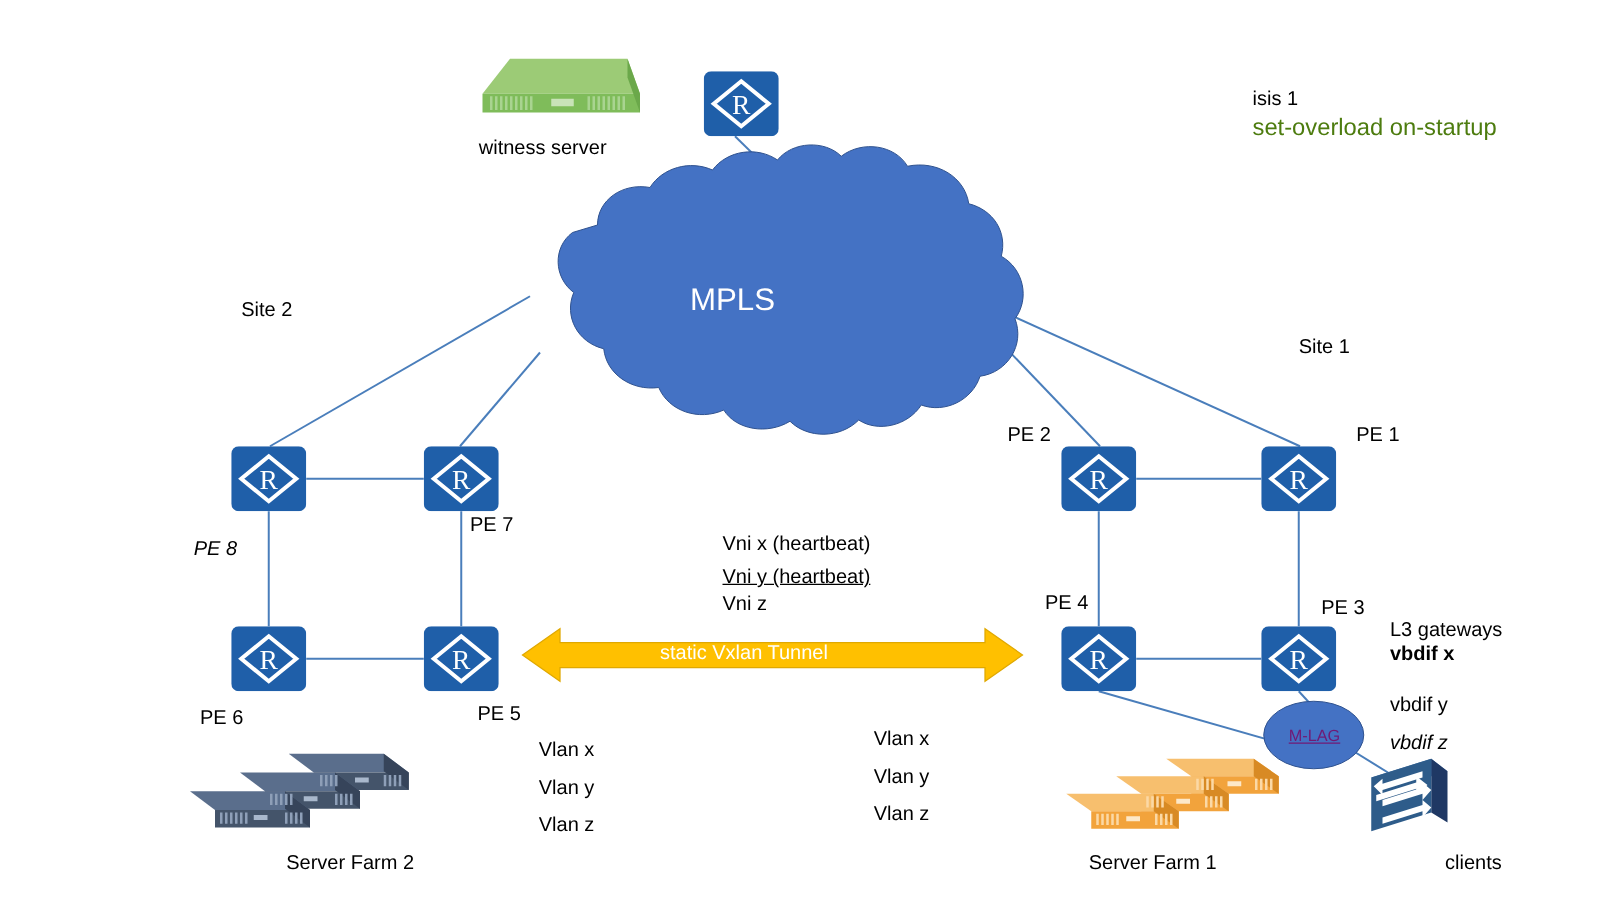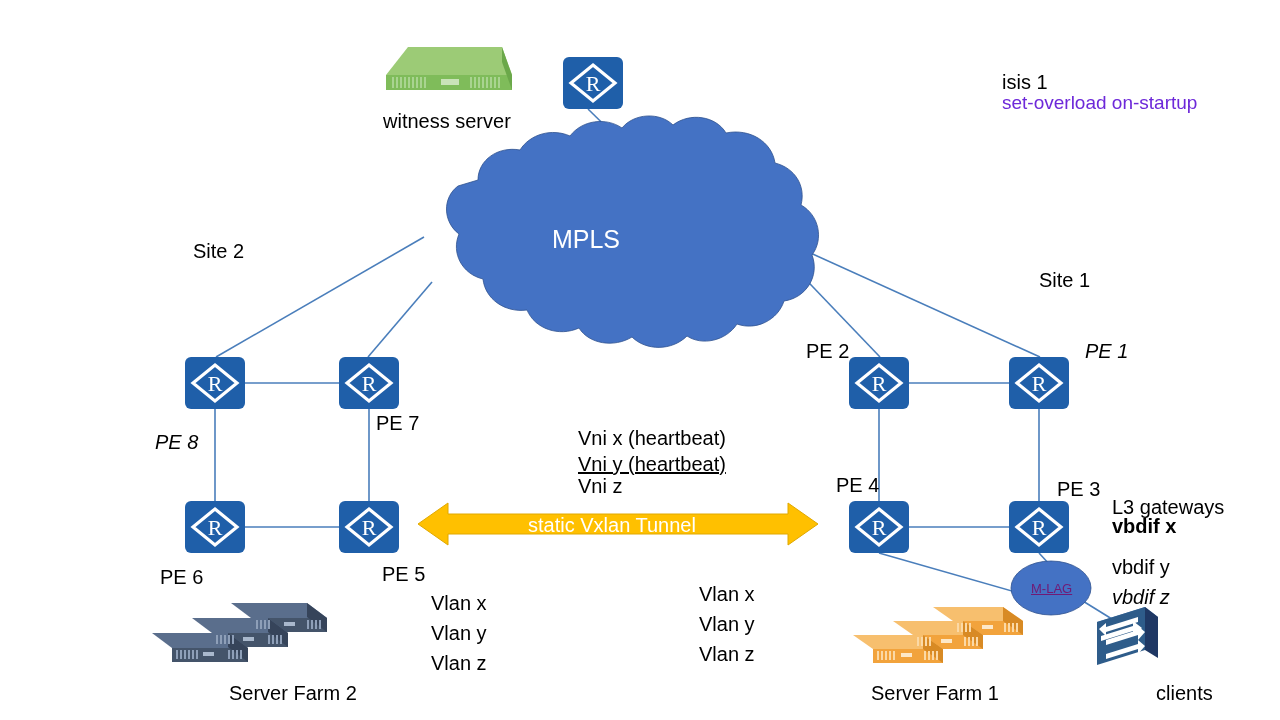--- a/index.html
+++ b/index.html
@@ -21,24 +21,24 @@
     width: 1280px;
     height: 720px;
   }
   .lbl {
     position: absolute;
     white-space: nowrap;
     font-family: "Liberation Sans", sans-serif;
     color: #000000;
     line-height: 1.22;
   }
-  .lbl-20 { font-size: 20px; }
+  .lbl-20 { font-size: 16px; }
   .lbl-19 { font-size: 19px; }
   .lbl-13 { font-size: 13px; }
-  .lbl-red { color: #6d28d9; text-align: right; }
+  .lbl-red { color: #4d7c0f; text-align: right; }
   .lbl-white { color: #ffffff; text-align: right; }
   svg { display: block; }
 </style>
 </head>
 <body>
 
 <svg id="canvas" viewBox="0 0 1280 720" xmlns="http://www.w3.org/2000/svg">
 
   <defs>
 
@@ -277,21 +277,21 @@
 
 <div class="lbl lbl-20" style="left:193px; top:239px;">Site 2</div>
 <div class="lbl lbl-20" style="left:1039px; top:268px;">Site 1</div>
 
 <div class="lbl lbl-20" style="left:155px; top:430px;font-style:italic;">PE 8</div>
 <div class="lbl lbl-20" style="left:376px; top:411px;">PE 7</div>
 <div class="lbl lbl-20" style="left:160px; top:565px;">PE 6</div>
 <div class="lbl lbl-20" style="left:382px; top:562px;">PE 5</div>
 
 <div class="lbl lbl-20" style="left:806px; top:339px;">PE 2</div>
-<div class="lbl lbl-20" style="left:1085px; top:339px;font-style:italic;">PE 1</div>
+<div class="lbl lbl-20" style="left:1085px; top:339px;">PE 1</div>
 <div class="lbl lbl-20" style="left:836px; top:473px;">PE 4</div>
 <div class="lbl lbl-20" style="left:1057px; top:477px;">PE 3</div>
 
 <div class="lbl lbl-20" style="left:578px; top:414px;margin-top:12px;">Vni x (heartbeat)</div>
 <div class="lbl lbl-20" style="left:578px; top:452px;text-decoration:underline;">Vni y (heartbeat)</div>
 <div class="lbl lbl-20" style="left:578px; top:474px;">Vni z</div>
 
 <div class="lbl lbl-20 lbl-white" style="left:528px; top:513px;">static Vxlan Tunnel</div>
 
 <div class="lbl lbl-20" style="left:431px; top:591px;">Vlan x</div>

